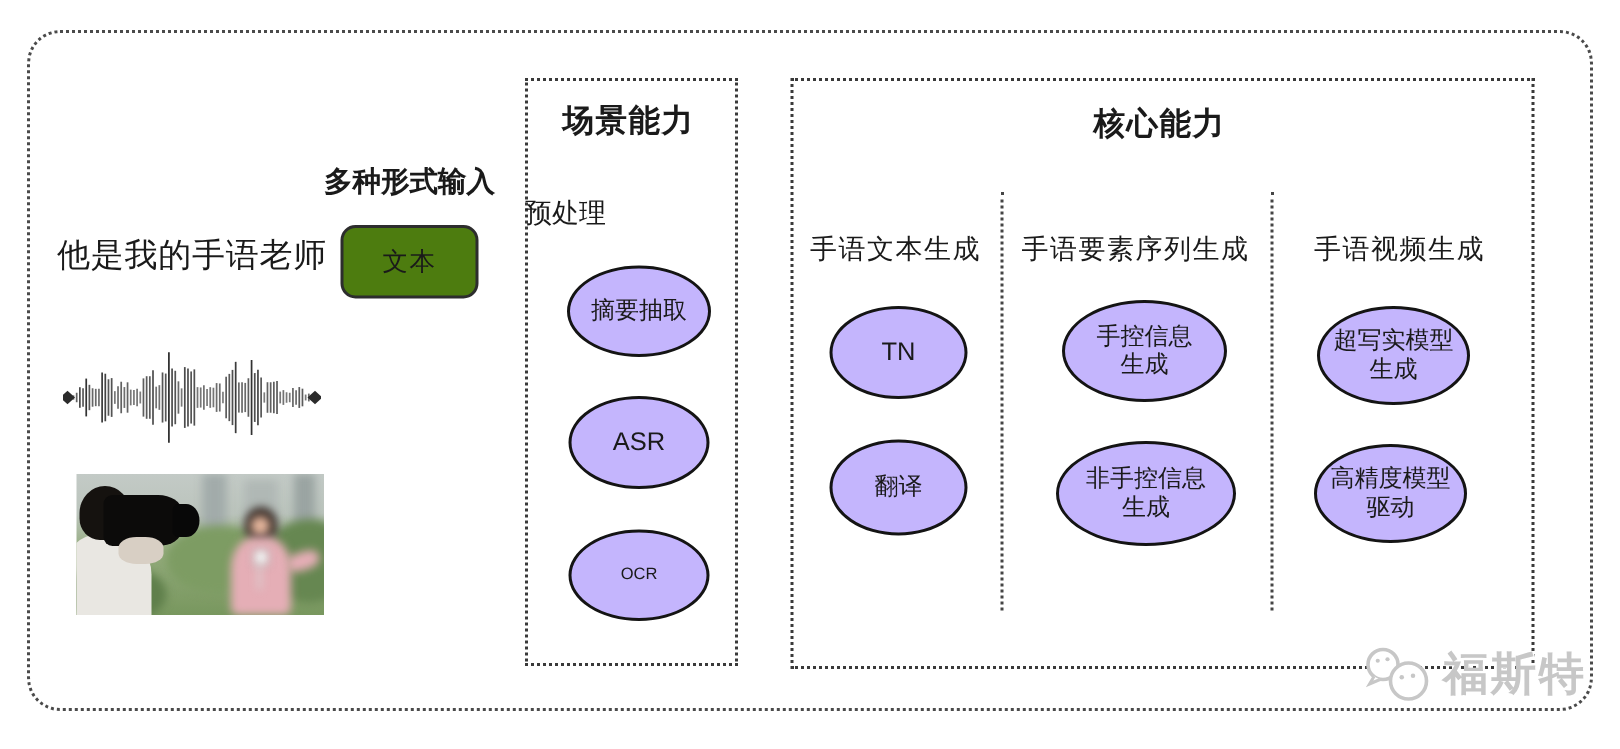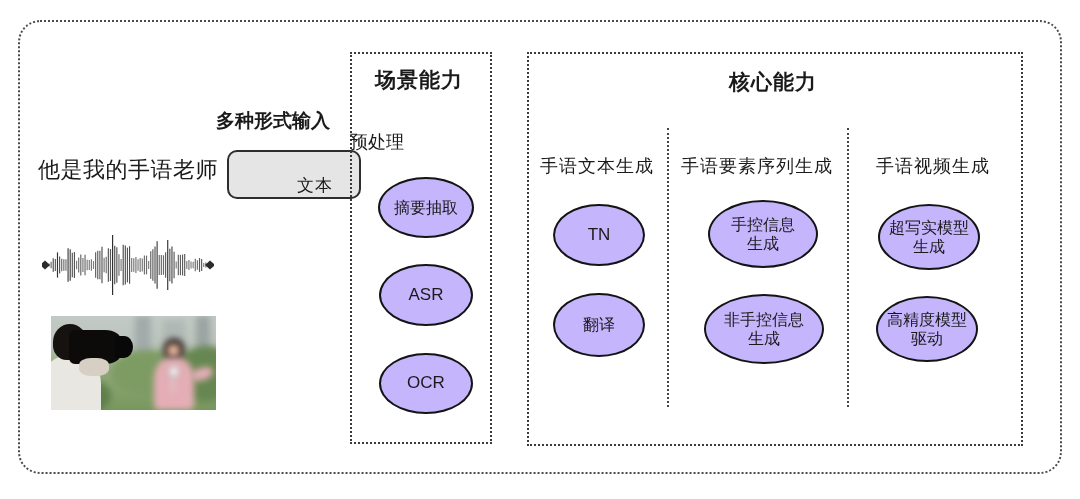--- a/index.html
+++ b/index.html
@@ -29,33 +29,33 @@
   #col-title-1{left:667px;width:180px;}
   #col-title-2{left:847px;width:172px;}
   
   .ellipse{
     position:absolute;border:2.5px solid #141414;border-radius:50%;background:#c4b5fd;
     display:flex;align-items:center;justify-content:center;text-align:center;
     font-size:16px;line-height:1.2;white-space:pre-line;
   }
   #el-s0{left:378px;top:177px;width:92px;height:57px;}
   #el-s1{left:379px;top:264px;width:90px;height:58px;font-size:17px;}
-  #el-s2{left:379px;top:353px;width:90px;height:57px;font-size:17px;}
+  #el-s2{left:379px;top:353px;width:90px;height:57px;font-size:11px;}
   #el-c00{left:553px;top:204px;width:88px;height:58px;font-size:17px;}
   #el-c01{left:553px;top:293px;width:88px;height:60px;}
   #el-c10{left:708px;top:200px;width:106px;height:64px;}
   #el-c11{left:704px;top:294px;width:116px;height:66px;}
   #el-c20{left:878px;top:204px;width:98px;height:62px;}
   #el-c21{left:876px;top:296px;width:98px;height:62px;}
   
   #input-title{position:absolute;left:208px;top:108px;width:130px;text-align:center;font-weight:bold;font-size:19px;}
   #text-sample{position:absolute;left:38px;top:155px;width:185px;font-size:22px;letter-spacing:0.5px;}
   .io-box{
     position:absolute;width:88px;height:45px;border:2px solid #2d2d2d;border-radius:10px;
-    display:flex;align-items:flex-end;justify-content:center;font-size:17px;letter-spacing:1px;background:#e5e5e5;padding-left:42px;
+    display:flex;align-items:center;justify-content:center;font-size:17px;letter-spacing:1px;background:#4d7c0f;
   }
   #box-text{left:227px;top:150px;}
   #box-audio{left:227px;top:243px;}
   #box-video{left:227px;top:342px;}
   #waveform{position:absolute;left:42px;top:232px;}
   
   #photo{position:absolute;left:51px;top:316px;width:165px;height:94px;overflow:hidden;
     background:linear-gradient(180deg,#c3cac6 0%,#bbc4bc 28%,#93ab7c 55%,#78975e 100%);}
   #photo .blur{filter:blur(3px);}
   .ph-bldg{position:absolute;background:#a2abaa;}
@@ -219,14 +219,26 @@
   <div class="ellipse" id="el-c01">翻译</div>
   <div class="ellipse" id="el-c10">手控信息
 生成</div>
   <div class="ellipse" id="el-c11">非手控信息
 生成</div>
   <div class="ellipse" id="el-c20">超写实模型
 生成</div>
   <div class="ellipse" id="el-c21">高精度模型
 驱动</div>
 
+  <div id="watermark">
+    <svg width="50" height="42" viewBox="0 0 50 42">
+      <circle cx="14" cy="15" r="10" fill="#ffffff" stroke="#c7c7c7" stroke-width="2.4"></circle>
+      <circle cx="10.5" cy="12.5" r="1.4" fill="#c7c7c7"></circle>
+      <circle cx="17" cy="11.5" r="1.4" fill="#c7c7c7"></circle>
+      <path d="M8 23 L5 28 L12 25" fill="#ffffff" stroke="#c7c7c7" stroke-width="2"></path>
+      <circle cx="31" cy="26" r="12" fill="#ffffff" stroke="#c7c7c7" stroke-width="2.4"></circle>
+      <circle cx="26.5" cy="23.5" r="1.5" fill="#c7c7c7"></circle>
+      <circle cx="34" cy="22.5" r="1.5" fill="#c7c7c7"></circle>
+    </svg>
+    <span id="watermark-text">福斯特</span>
+  </div>
 
 </div>
 
 </body></html>

